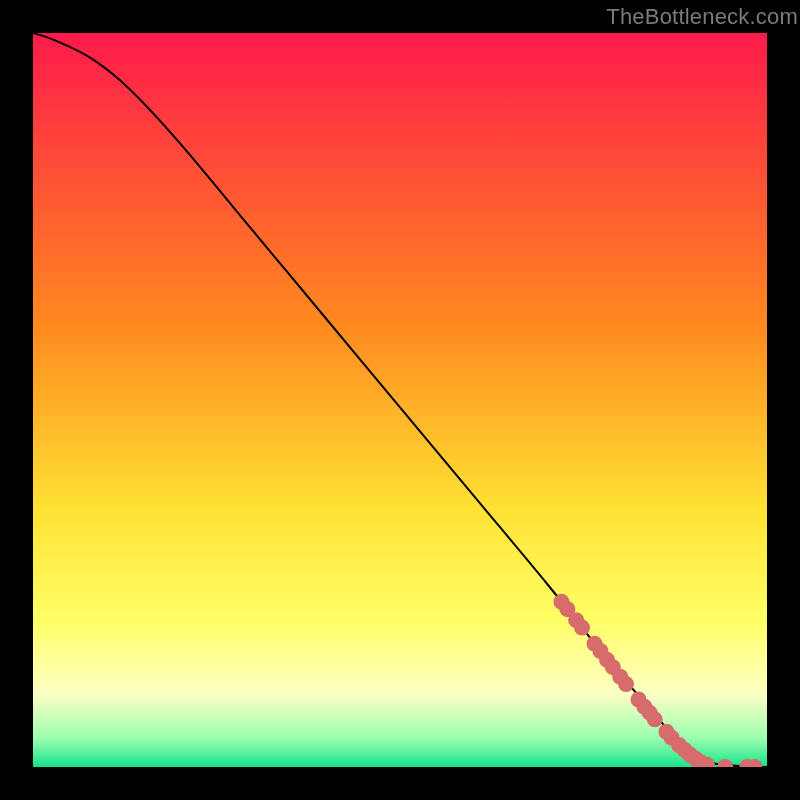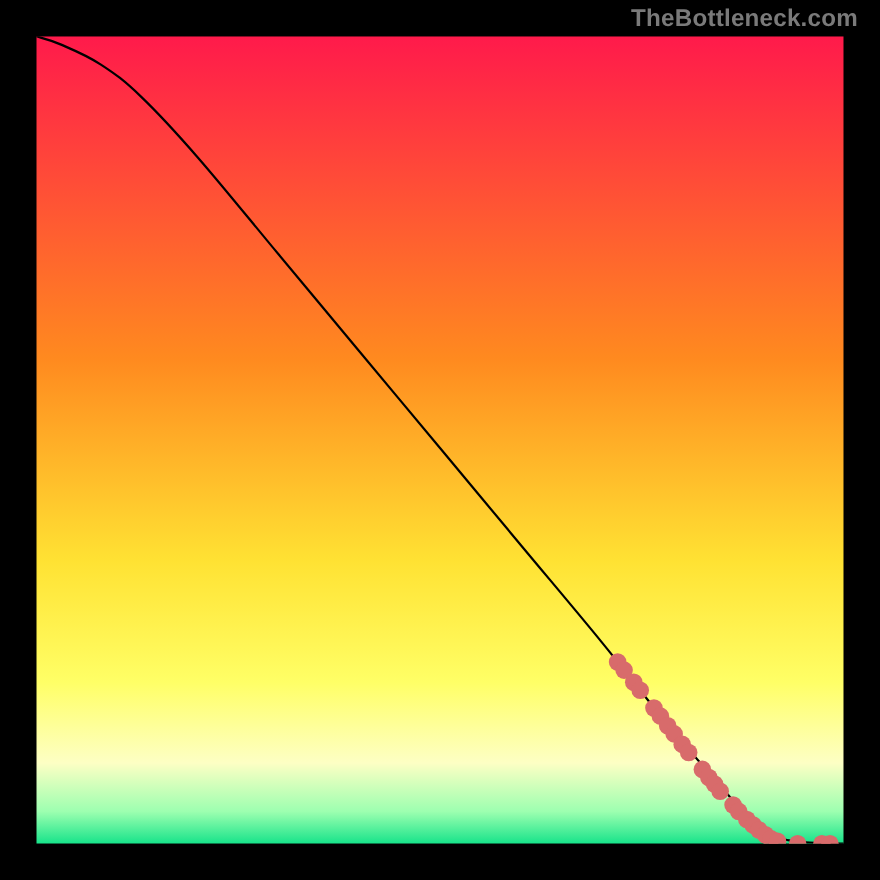--- a/index.html
+++ b/index.html
@@ -6,24 +6,24 @@
   html, body { width: 800px; height: 800px; background: #000; overflow: hidden; }
   .frame {
     position: relative;
     width: 800px;
     height: 800px;
     background: #000;
   }
   .attribution {
     position: absolute;
     top: 4px;
-    right: 20px;
+    right: 2px;
     font-family: Arial, Helvetica, sans-serif;
     font-size: 22px;
-    font-weight: 700;
+    font-weight: 400;
     color: #7a7a7a;
     letter-spacing: 0.2px;
   }
   .plot {
     position: absolute;
     left: 33px;
     top: 33px;
     width: 734px;
     height: 734px;
   }

